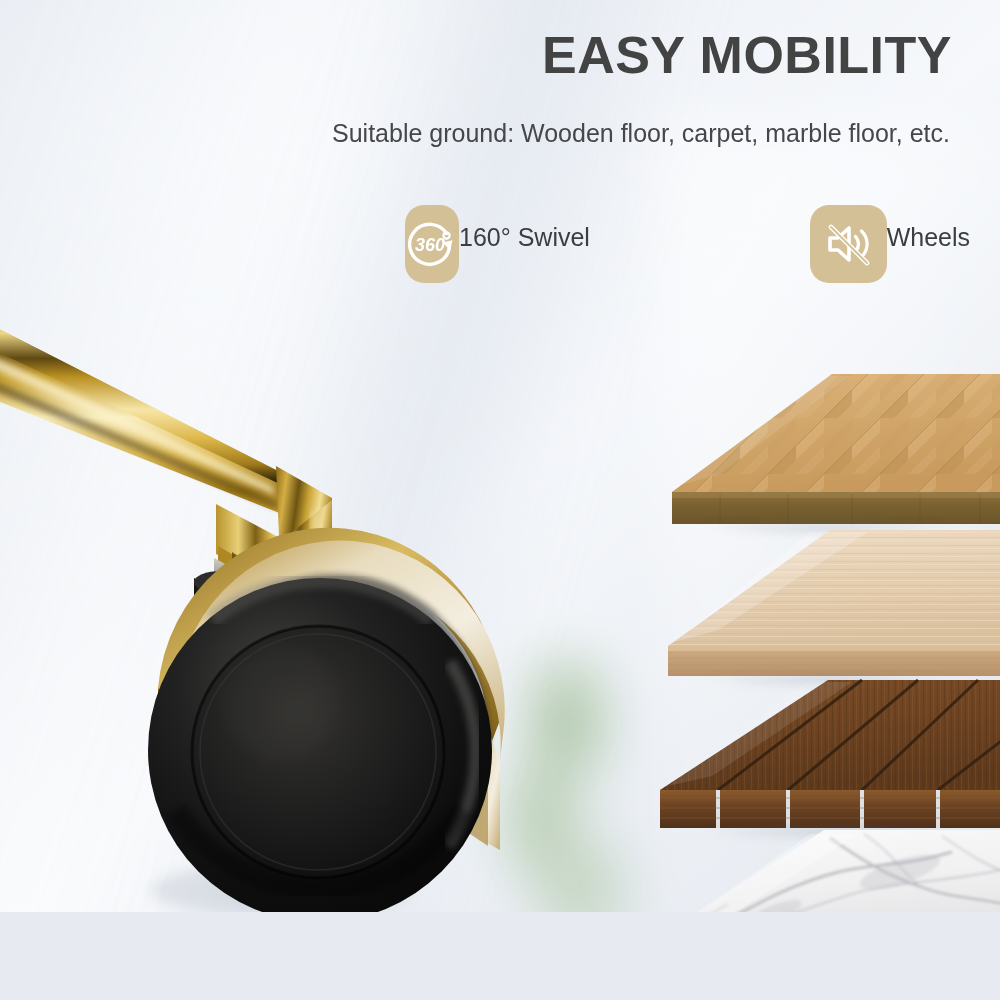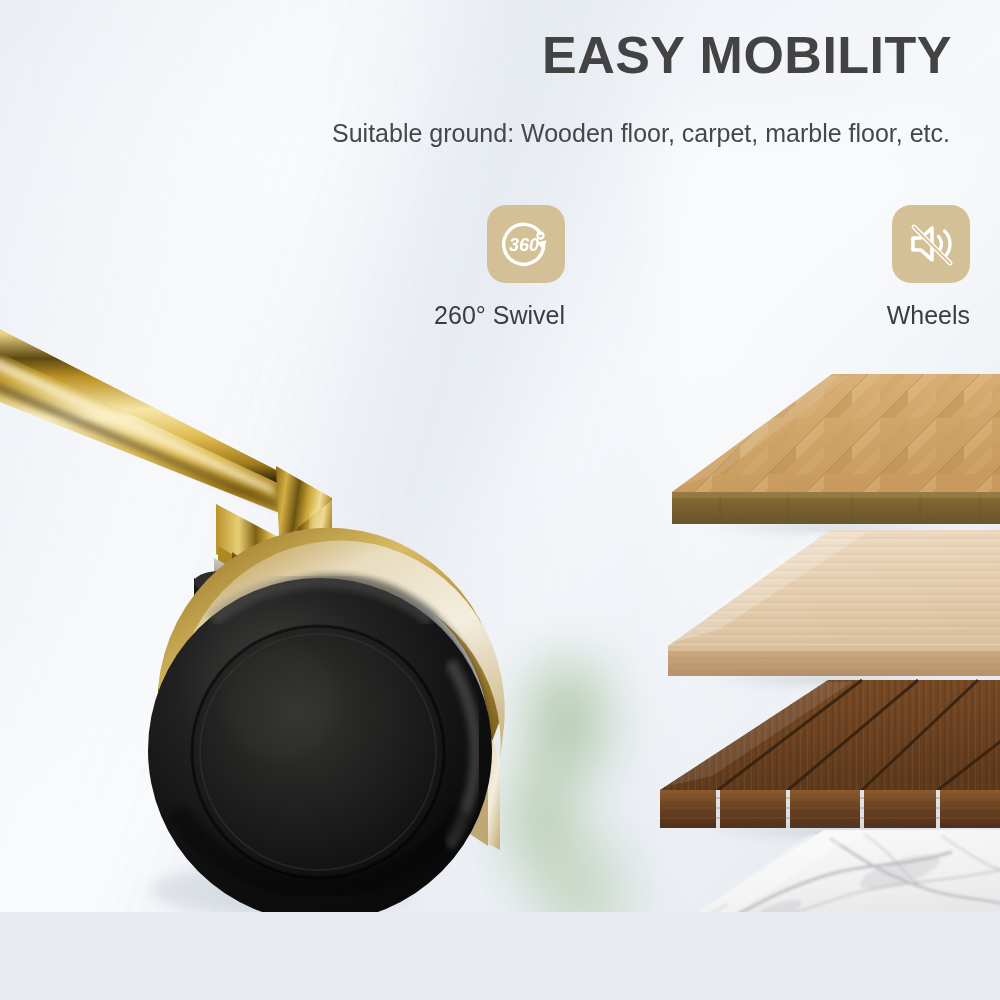--- a/index.html
+++ b/index.html
@@ -98,22 +98,22 @@
     left: 405px;
     top: 205px;
     width: 565px;
     display: flex;
     justify-content: space-between;
     align-items: flex-start;
   }
   .feature {
     width: 160px;
     display: flex;
-    flex-direction: column;
-    align-items: flex-end;
+    flex-direction: row;
+    align-items: flex-start;
   }
   .tile {
     width: 78px;
     height: 78px;
     border-radius: 19px;
     background: #d4c096;
     display: flex;
     align-items: center;
     justify-content: center;
   }
@@ -185,21 +185,21 @@
       <div class="tile">
         <span>
           <svg width="54" height="54" viewBox="0 0 54 54">
             <path d="M41.5 16.5 A20 20 0 1 0 44.5 30" fill="none" stroke="#ffffff" stroke-width="3.4" stroke-linecap="round"></path>
             <path d="M37.5 25.5 L45.2 33.2 L47.5 23.2 Z" fill="#ffffff"></path>
             <text x="25" y="34" text-anchor="middle" font-family="Liberation Sans, sans-serif" font-size="18" font-weight="700" font-style="italic" fill="#ffffff">360</text>
             <circle cx="41.5" cy="18.5" r="3.1" fill="none" stroke="#ffffff" stroke-width="2.2"></circle>
           </svg>
         </span>
       </div>
-      <div class="feature-label">260° Swivel</div>
+      <div class="feature-label">160° Swivel</div>
     </div>
 
     <div class="feature">
       <div class="tile">
         <span>
           <svg width="52" height="52" viewBox="0 0 52 52">
             <path d="M8 20 H16 L27 10 V42 L16 32 H8 Z" fill="none" stroke="#ffffff" stroke-width="3.6" stroke-linejoin="round" stroke-linecap="round"></path>
             <path d="M33.5 18.5 A11 11 0 0 1 33.5 33.5" fill="none" stroke="#ffffff" stroke-width="3.2" stroke-linecap="round"></path>
             <path d="M39.5 13 A18 18 0 0 1 39.5 39" fill="none" stroke="#ffffff" stroke-width="3.2" stroke-linecap="round"></path>
             <line x1="9" y1="9" x2="45" y2="45" stroke="#ffffff" stroke-width="4.6" stroke-linecap="round"></line>

